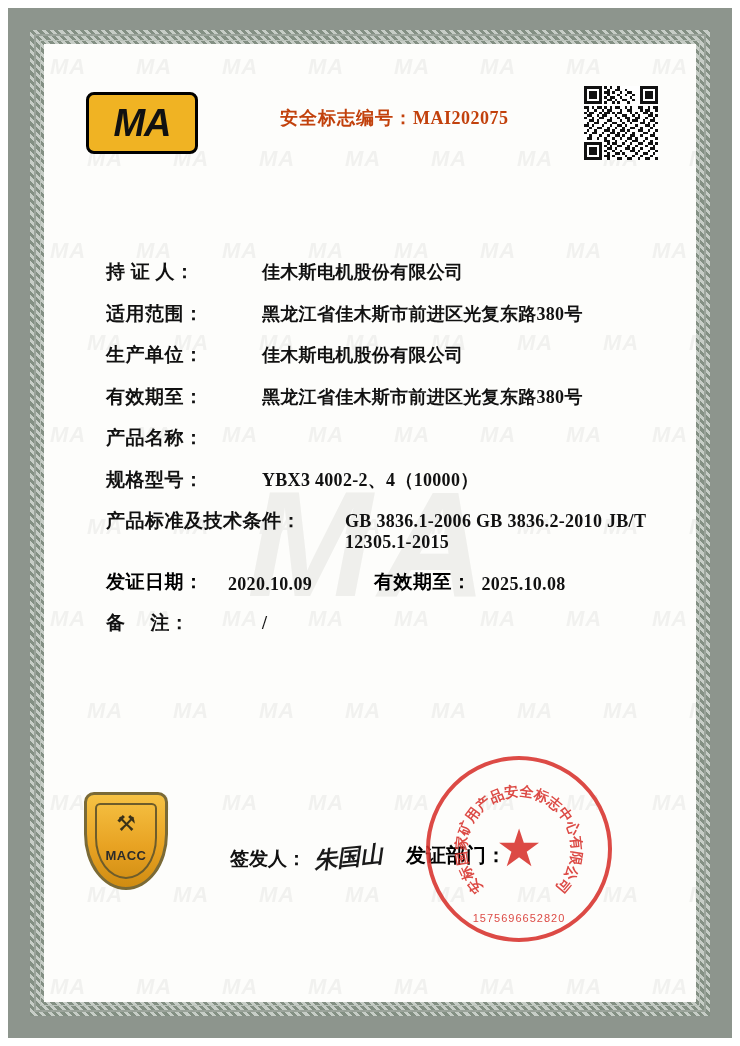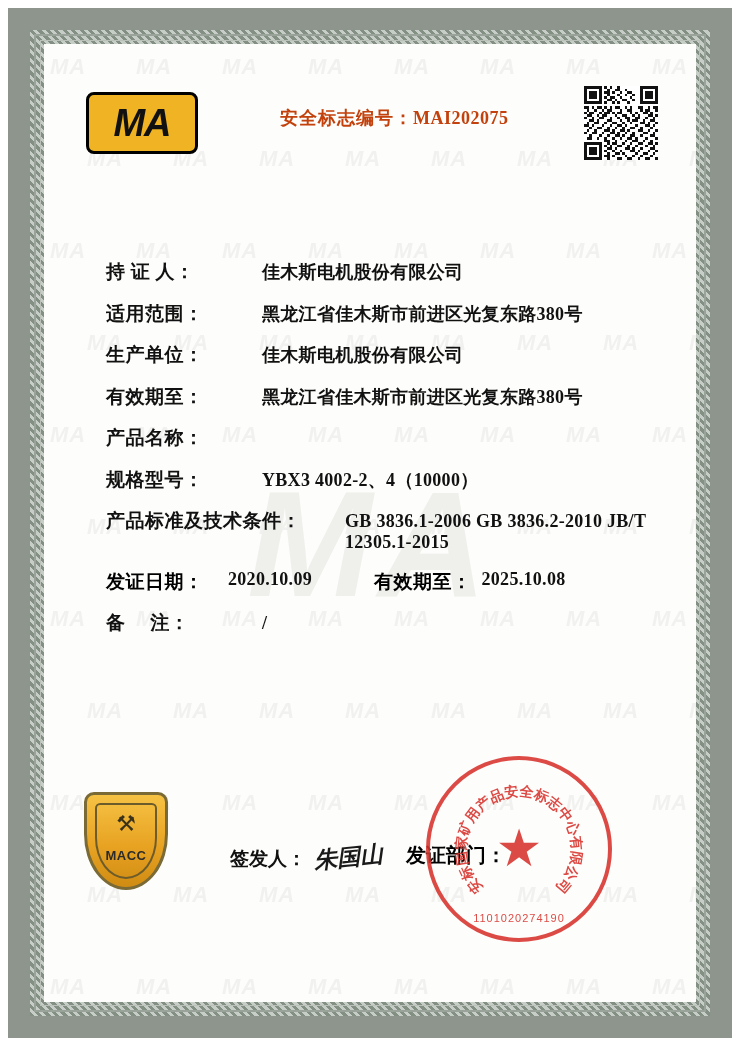--- a/index.html
+++ b/index.html
@@ -209,21 +209,21 @@
 
   .row-dates {
     display: flex;
     align-items: baseline;
     margin-bottom: 15.5px;
     font-size: 19px;
     font-weight: bold;
   }
   .date-block {
     display: flex;
-    align-items: flex-start;
+    align-items: flex-end;
   }
   .date-block.second {
     margin-left: 62px;
   }
 
   
   .statement {
     position: absolute;
     left: 58px;
     right: 48px;
@@ -772,18 +772,18 @@
             <span class="seal-ch" style="transform: rotate(22.9412deg) translate(-50%, -66px) rotate(0deg);">标</span>
             <span class="seal-ch" style="transform: rotate(38.2353deg) translate(-50%, -66px) rotate(0deg);">志</span>
             <span class="seal-ch" style="transform: rotate(53.5294deg) translate(-50%, -66px) rotate(0deg);">中</span>
             <span class="seal-ch" style="transform: rotate(68.8235deg) translate(-50%, -66px) rotate(0deg);">心</span>
             <span class="seal-ch" style="transform: rotate(84.1176deg) translate(-50%, -66px) rotate(0deg);">有</span>
             <span class="seal-ch" style="transform: rotate(99.4118deg) translate(-50%, -66px) rotate(0deg);">限</span>
             <span class="seal-ch" style="transform: rotate(114.706deg) translate(-50%, -66px) rotate(0deg);">公</span>
             <span class="seal-ch" style="transform: rotate(130deg) translate(-50%, -66px) rotate(0deg);">司</span>
           </div>
         <div class="seal-star">★</div>
-        <div class="seal-bottom">1101020274190</div>
+        <div class="seal-bottom">1575696652820</div>
       </div>
 
     </div>
   </div>
 </div>
 
 </body></html>

